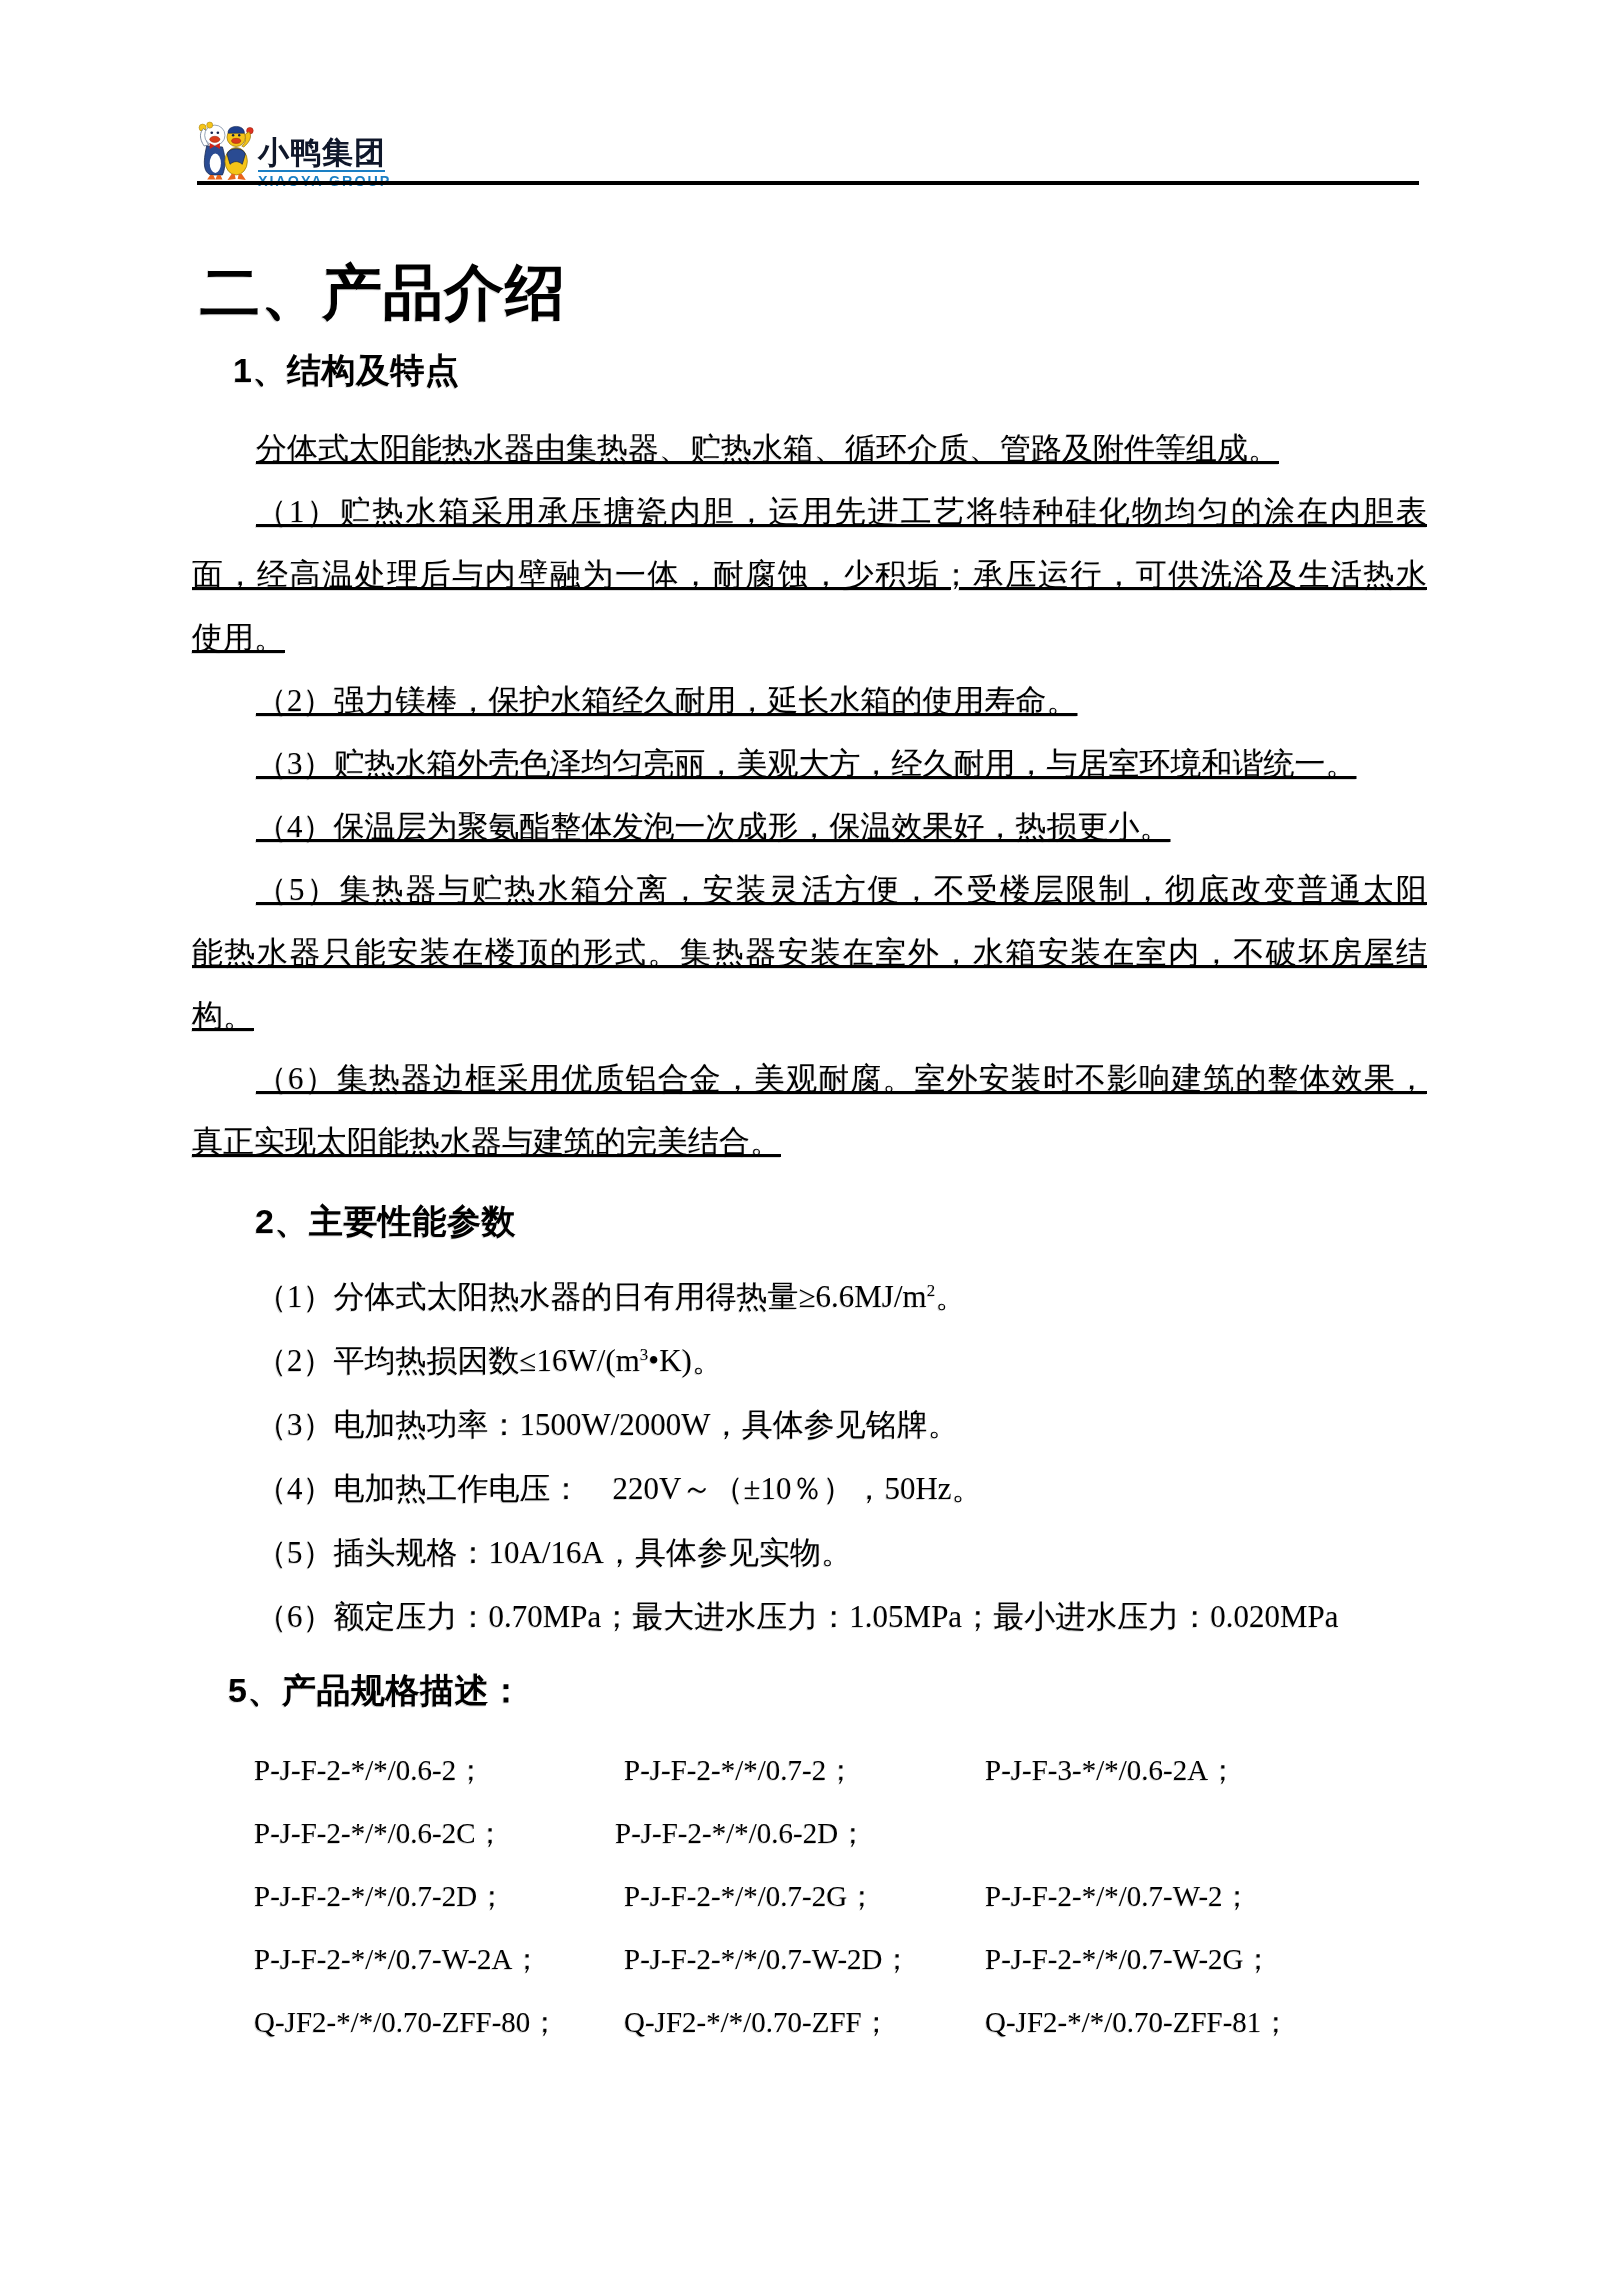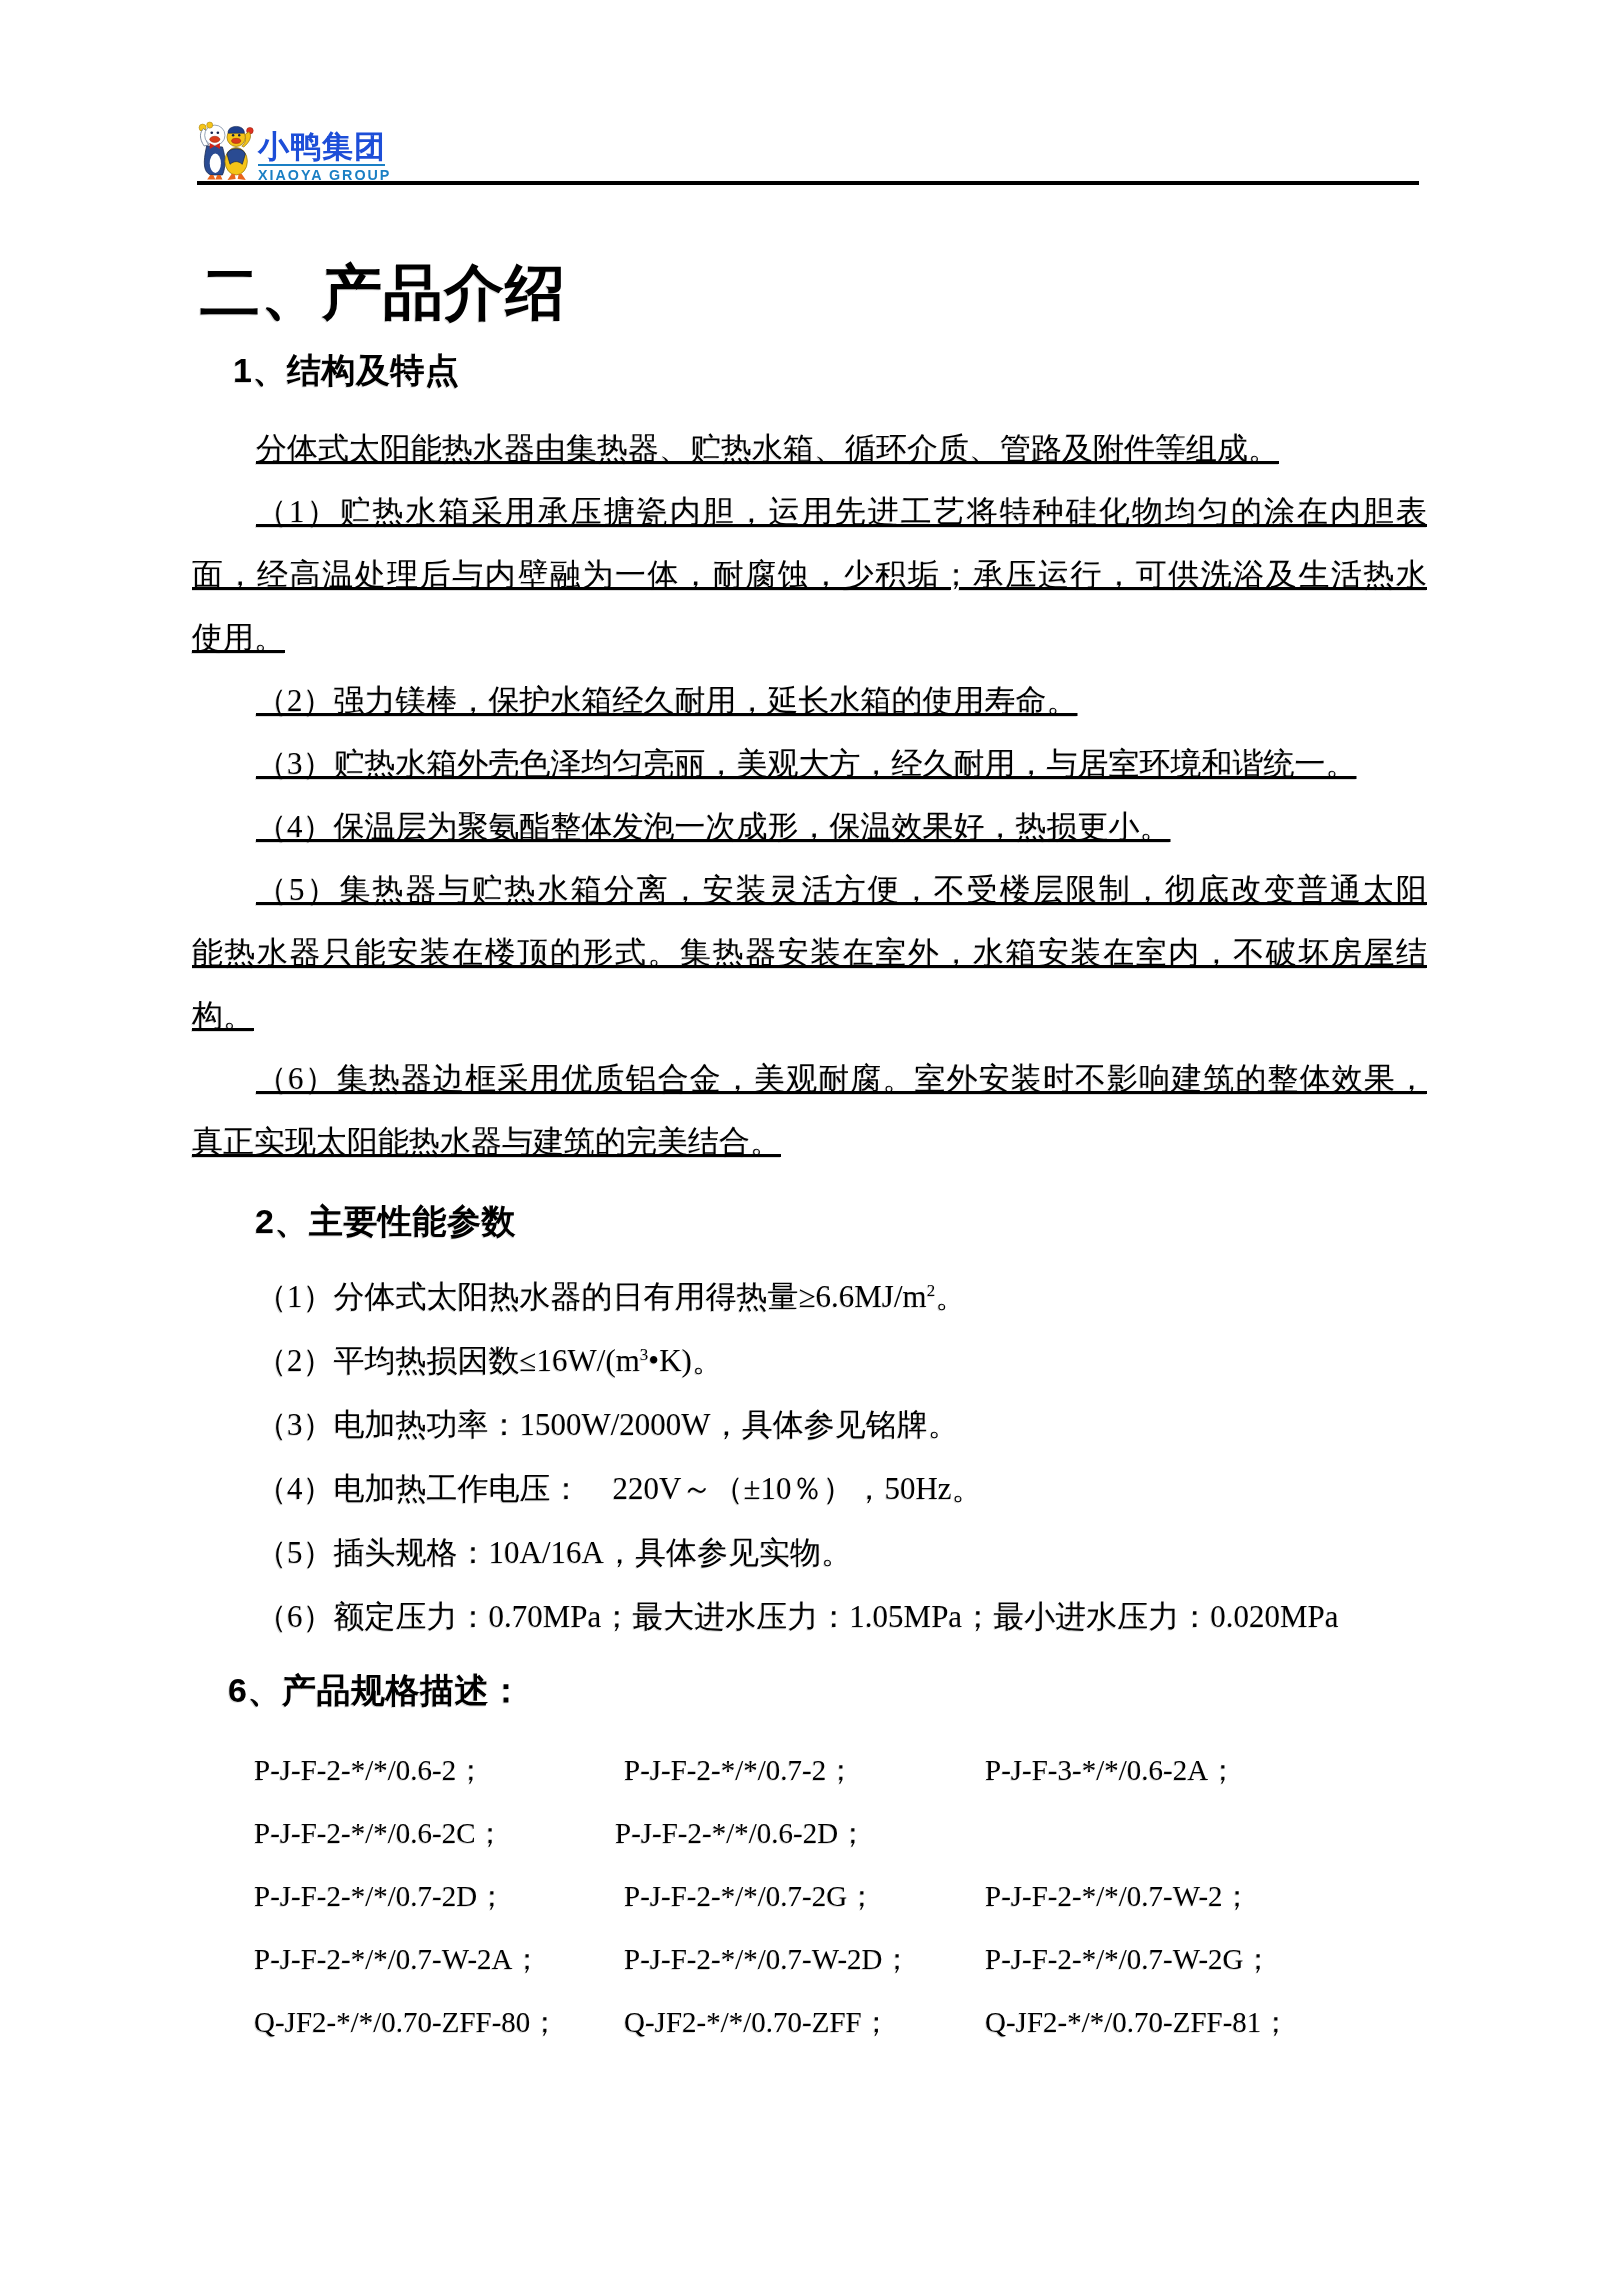--- a/index.html
+++ b/index.html
@@ -8,22 +8,22 @@
     font-family:"Liberation Serif","DejaVu Serif",serif;
     color:#000;
   }
   .shadowed{ text-shadow:-1px 1px 0 rgba(0,0,0,0.14); }
 
   
   .logo{position:absolute;left:196px;top:116px;display:flex;align-items:flex-start;}
   .ducks{width:60px;height:65px;flex:0 0 auto;}
   .logo-text{margin-left:2px;display:flex;flex-direction:column;}
   .logo-cn{
-    color:#1d4ed8;font-family:"Liberation Sans","DejaVu Sans",sans-serif;
-    font-weight:700;font-size:31px;line-height:1;letter-spacing:1px;margin-top:15px;
+    color:#0f172a;font-family:"Liberation Sans","DejaVu Sans",sans-serif;
+    font-weight:700;font-size:31px;line-height:1;letter-spacing:1px;margin-top:21px;
   }
   .logo-underline{height:2px;background:#1a7fc4;width:127px;margin-top:1.5px;}
   .logo-en{
     color:#1a7fc4;font-family:"Liberation Sans","DejaVu Sans",sans-serif;
     font-weight:700;font-size:14.3px;line-height:1;letter-spacing:2px;margin-top:2.6px;
   }
   .top-rule{position:absolute;left:197px;top:181px;width:1222px;height:3.6px;background:#000;}
 
   
   .h1{
@@ -131,21 +131,21 @@
 
 <div class="body-block shadowed" id="block-params">
   <div class="pline"><span>（1）分体式太阳热水器的日有用得热量≥6.6MJ/m</span><sup>2</sup><span>。</span></div>
   <div class="pline"><span>（2）平均热损因数≤16W/(m</span><sup>3</sup><span>•K)。</span></div>
   <div class="pline"><span>（3）电加热功率：1500W/2000W，具体参见铭牌。</span></div>
   <div class="pline"><span>（4）电加热工作电压：　220V～（±10％），50Hz。</span></div>
   <div class="pline"><span>（5）插头规格：10A/16A，具体参见实物。</span></div>
   <div class="pline"><span>（6）额定压力：0.70MPa；最大进水压力：1.05MPa；最小进水压力：0.020MPa</span></div>
 </div>
 
-<div class="h2 shadowed" id="h2-3">6、产品规格描述：</div>
+<div class="h2 shadowed" id="h2-3">5、产品规格描述：</div>
 
 <div id="block-codes" class="shadowed">
   <div class="crow">
     <span class="c0">P-J-F-2-*/*/0.6-2；</span>
     <span class="c1">P-J-F-2-*/*/0.7-2；</span>
     <span class="c2">P-J-F-3-*/*/0.6-2A；</span>
   </div>
   <div class="crow">
     <span class="c1">P-J-F-2-*/*/0.6-2C；</span>
     <span class="c2">P-J-F-2-*/*/0.6-2D；</span>

